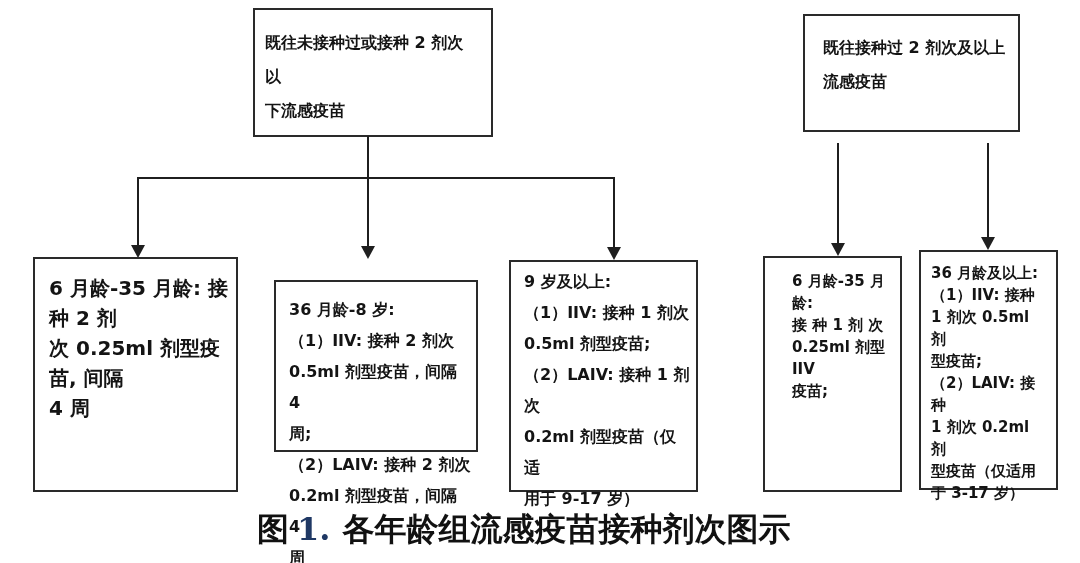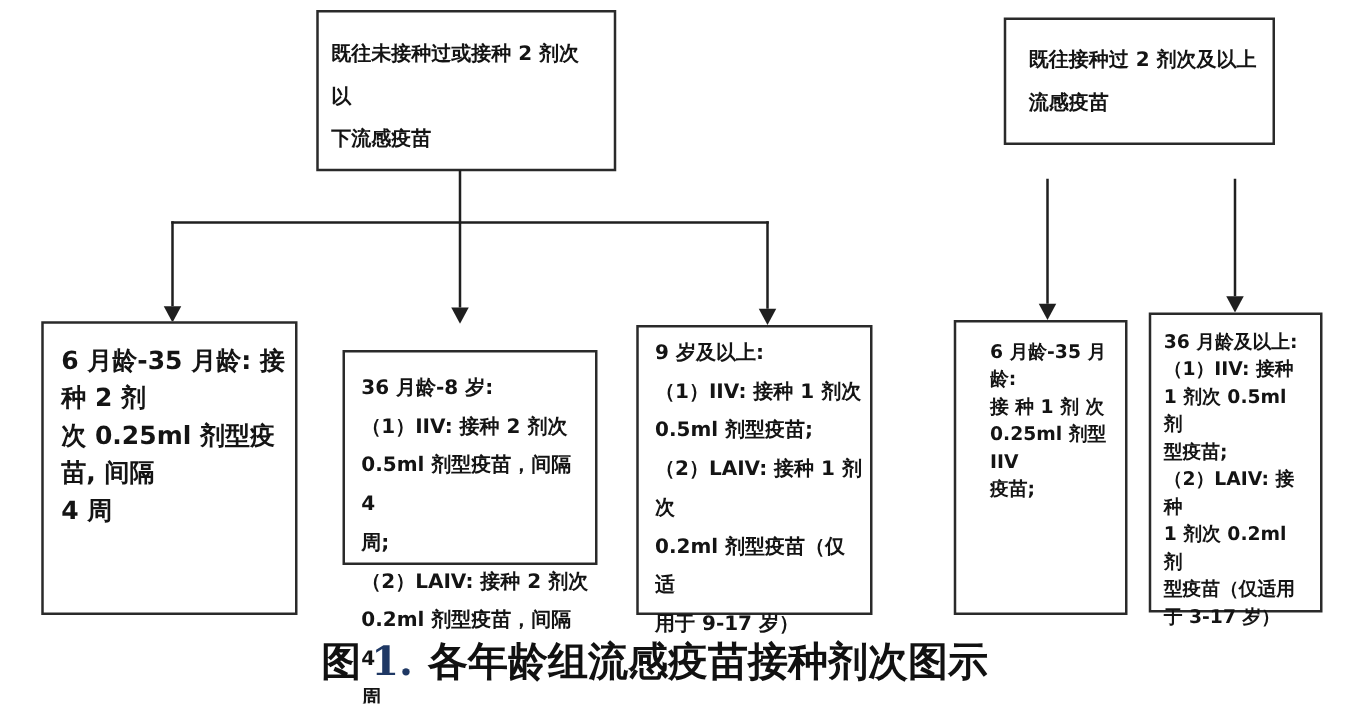--- a/index.html
+++ b/index.html
@@ -22,21 +22,21 @@
     box-sizing: border-box;
   }
   .box-text {
     font-weight: bold;
     color: #141414;
     white-space: pre-line;
   }
   
   .p1 { left: 253px; top: 8px;   width: 240px; height: 129px; }
   .p1 .box-text { padding: 16px 12px 0 10px; font-size: 16px; line-height: 34px; }
-  .p2 { left: 803px; top: 14px;  width: 217px; height: 102px; }
+  .p2 { left: 803px; top: 14px;  width: 217px; height: 118px; }
   .p2 .box-text { padding: 15px 10px 0 18px; font-size: 16px; line-height: 34px; }
   .c1 { left: 33px;  top: 257px; width: 205px; height: 235px; }
   .c1 .box-text { padding: 14px 8px 0 14px; font-size: 20px; line-height: 30px; }
   .c2 { left: 274px; top: 248px; width: 204px; height: 172px; margin-top: 32px; }
   .c2 .box-text { padding: 12px 5px 0 13px; font-size: 16px; line-height: 31px; }
   .c3 { left: 509px; top: 260px; width: 189px; height: 232px; }
   .c3 .box-text { padding: 4px 5px 0 13px; font-size: 16px; line-height: 31px; }
   .r1 { left: 763px; top: 256px; width: 139px; height: 236px; }
   .r1 .box-text { padding: 12px 5px 0 27px; font-size: 15px; line-height: 22px; }
   .r2 { left: 919px; top: 250px; width: 139px; height: 240px; }

